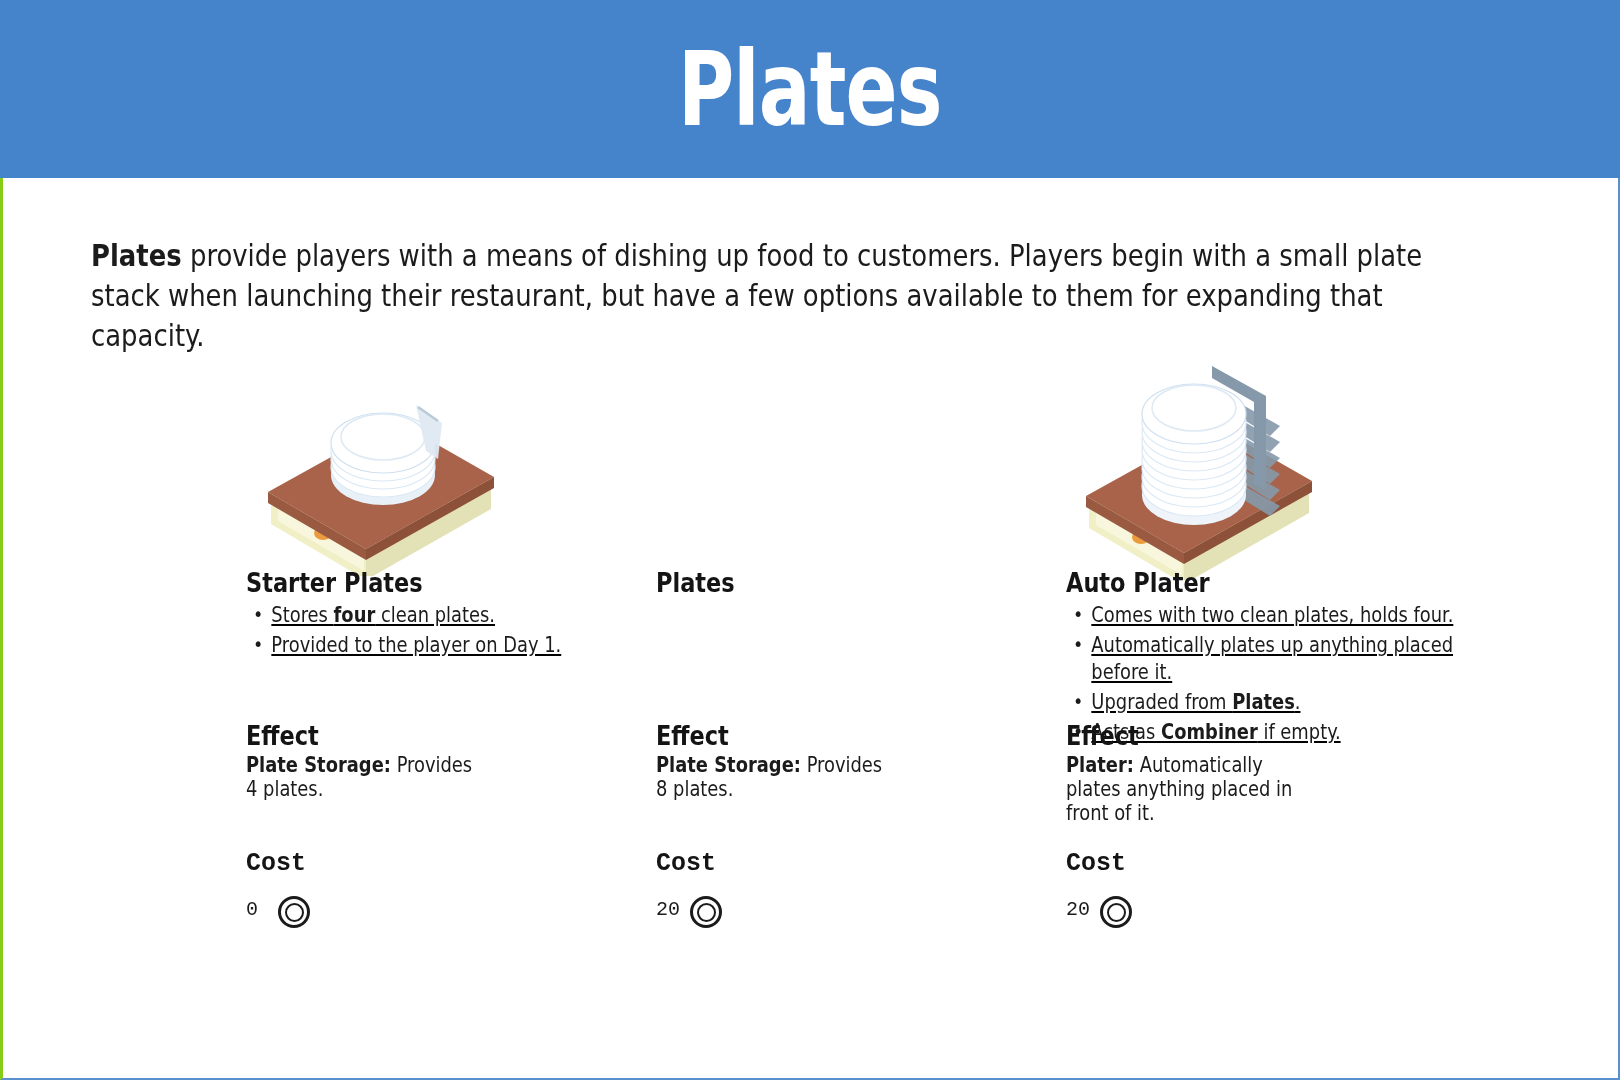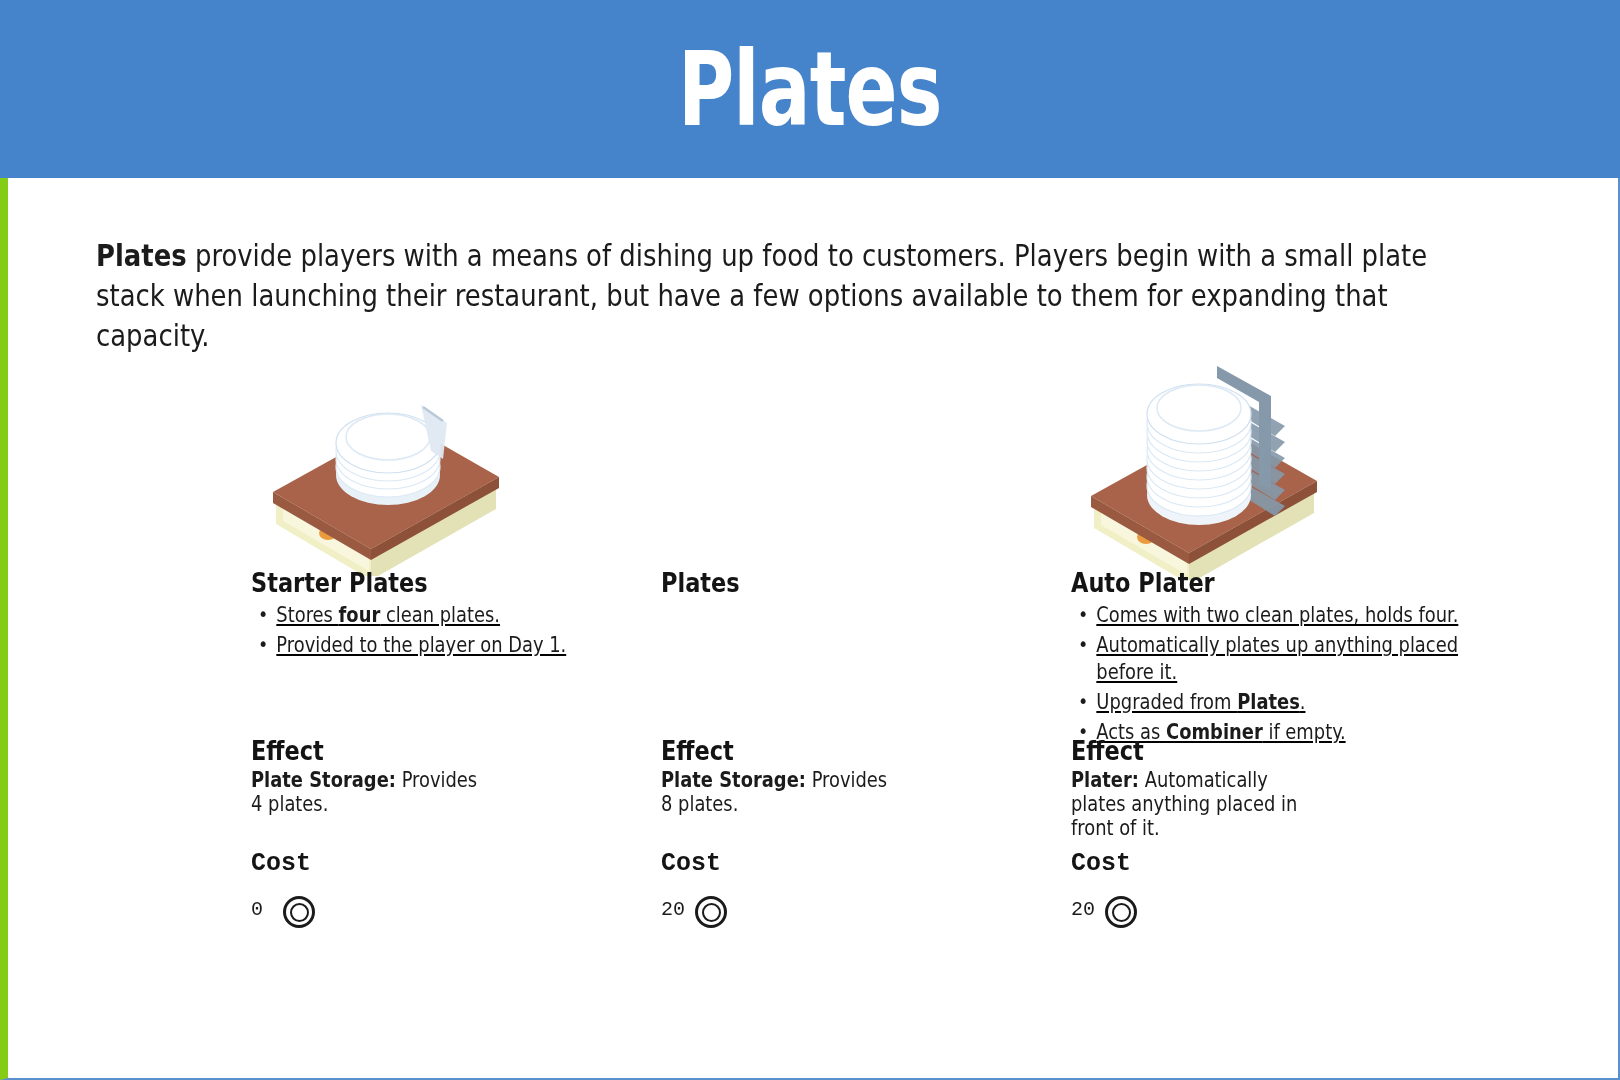--- a/index.html
+++ b/index.html
@@ -34,21 +34,21 @@
     transform: scaleX(0.82);
   }
 
   
   .content-box {
     position: absolute;
     left: 0; top: 178px;
     width: 1620px;
     height: 902px;
     background: #ffffff;
-    border-left: 8px solid #84cc16;
+    border-left: 3px solid #84cc16;
     border-right: 2px solid #5b90cf;
     border-bottom: 2px solid #5b90cf;
   }
 
   
   .intro {
     position: absolute;
     left: 88px;
     top: 58px;
     width: 1400px;
@@ -114,21 +114,21 @@
     content: "\2022";
     position: absolute;
     left: 3px;
     top: -1px;
     font-size: 20px;
     color: #1b1b1b;
   }
   ul.bullets li b { font-weight: 700; }
 
   .section-block { position: absolute; width: 410px; }
-  .effect-block { top: 383px; }
+  .effect-block { top: 368px; }
   .cost-block   { top: 495px; font-family: Liberation Mono, monospace; }
 
   .section-head {
     font-size: 26px;
     font-weight: 700;
     color: #141414;
     line-height: 30px;
     margin-bottom: 2px;
     transform: scaleX(0.96);
     transform-origin: left center;

